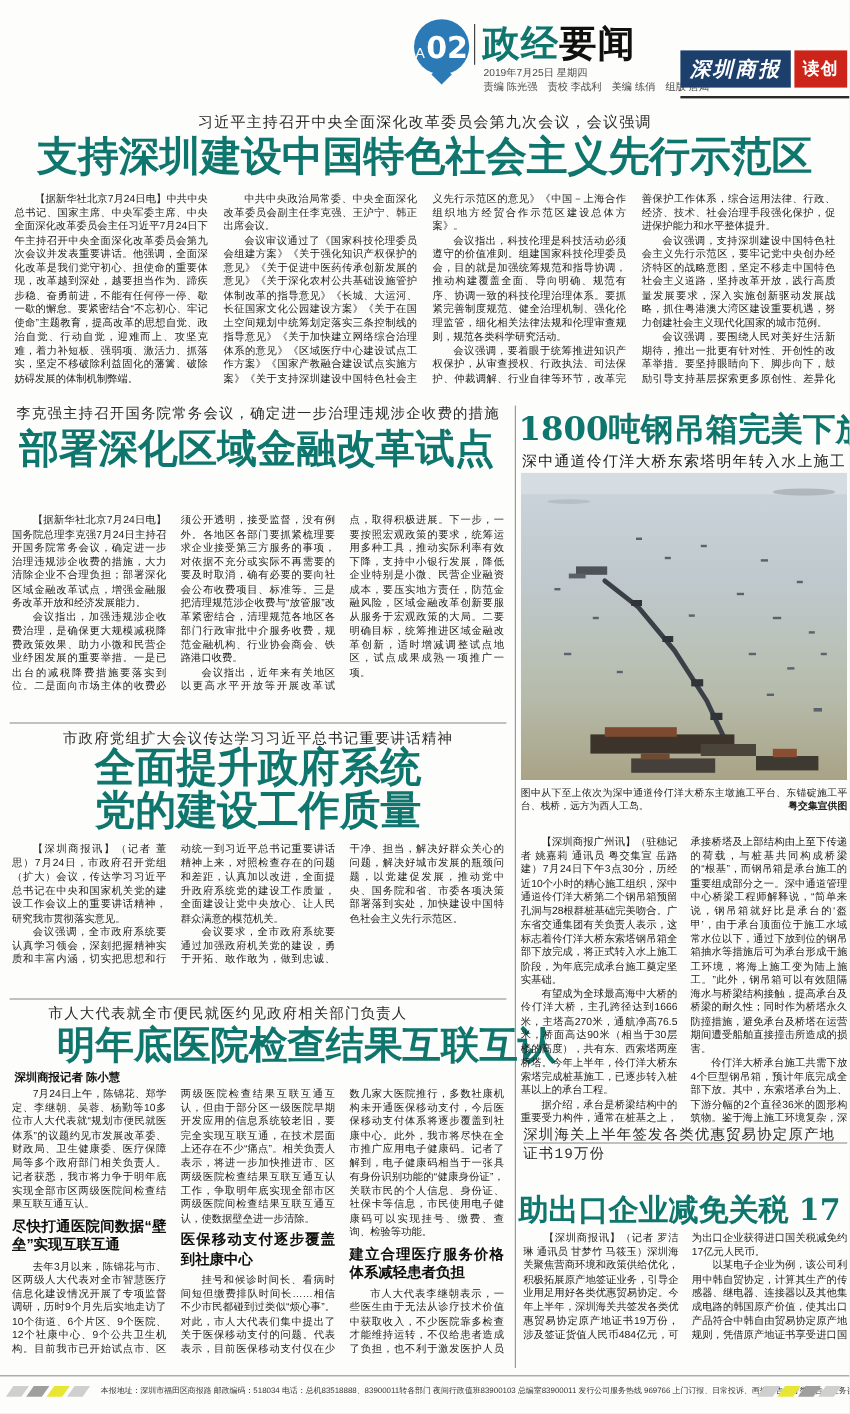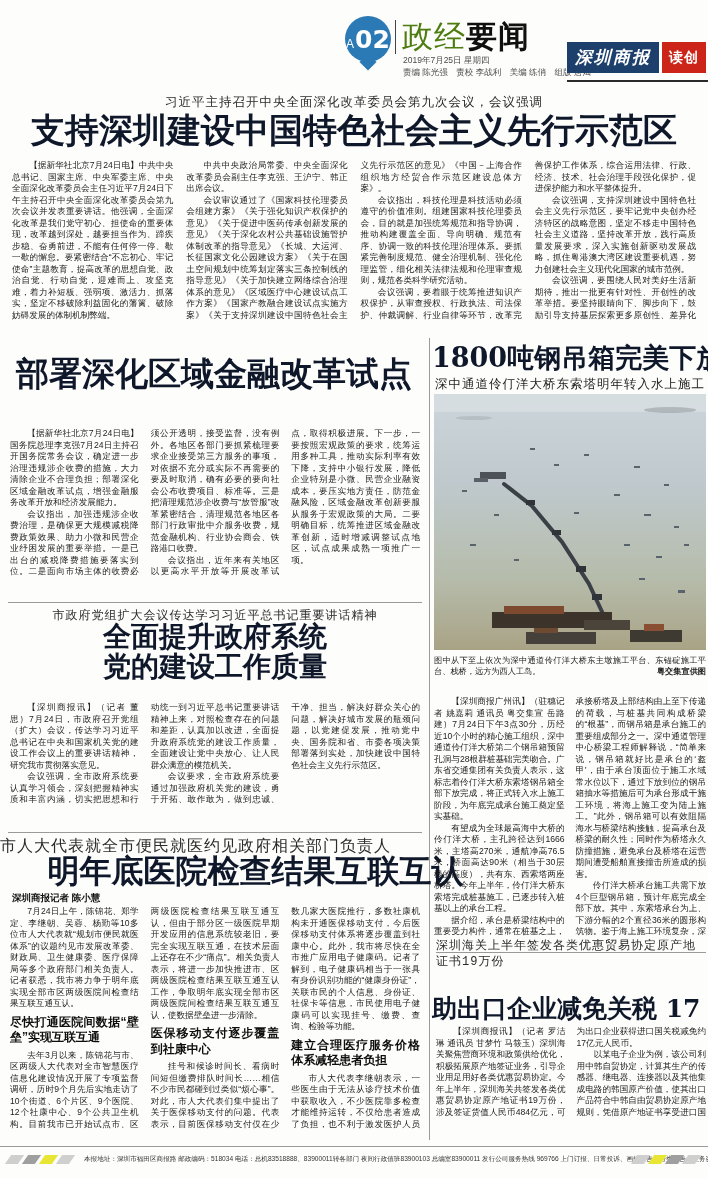--- a/index.html
+++ b/index.html
@@ -9,35 +9,35 @@
     font-family:"Liberation Sans","DejaVu Sans",sans-serif;color:#1a1a1a;
   }
   .abs{position:absolute;}
   
   .balloon{width:46px;height:46px;border-radius:50%;background:#2b7ab6;color:#fff;
     display:flex;align-items:center;justify-content:center;}
   .balloon .a{font-size:12px;margin-right:1px;margin-top:10px;}
   .balloon .num{font-size:25px;font-weight:bold;font-family:"DejaVu Sans",sans-serif;}
   .balloon-tail{width:12px;height:12px;background:#2b7ab6;transform:rotate(45deg);}
   .section-title{font-size:31px;letter-spacing:1px;white-space:nowrap;}
-  .section-title .light{color:#4d7c0f;font-weight:400;text-align:center;}
+  .section-title .light{color:#0f766e;font-weight:700;text-align:center;}
   .section-title .bold{color:#101010;font-weight:900;}
   .meta{font-size:8.5px;color:#4a4a4a;white-space:nowrap;}
   .logo{display:flex;height:31px;}
   .logo .main{background:#1d3f6b;color:#fff;font-size:17px;font-weight:bold;
     font-style:italic;display:flex;align-items:center;padding:0 8px;letter-spacing:2px;
     font-family:"DejaVu Serif",serif;}
   .logo .sub{background:#cc2418;color:#fff;font-size:14px;font-weight:bold;
     display:flex;align-items:center;padding:0 7px;letter-spacing:1px;margin-left:3px;
     font-family:"DejaVu Serif",serif;}
   .rule{background:#2a2a2a;}
   .rule-thin{background:#9a9a9a;}
   
   .kicker{text-align:center;font-size:12.5px;color:#2b2b2b;letter-spacing:1px;white-space:nowrap;}
-  .headline{font-family:"DejaVu Serif",serif;font-weight:900;color:#0f172a;
+  .headline{font-family:"DejaVu Serif",serif;font-weight:900;color:#0f766e;
     text-align:center;white-space:nowrap;}
   .bodytext{font-size:8.6px;line-height:1.34;text-align:justify;color:#1c1c1c;overflow:hidden;}
   .bodytext p{margin:0;text-indent:2em;}
   .cols2{column-count:2;column-gap:11px;}
   .cols3{column-count:3;column-gap:12px;}
   .cols4{column-count:4;column-gap:13px;}
   .byline{font-size:9.5px;font-weight:bold;color:#111;}
   .subhead{font-weight:bold;font-size:12px;line-height:1.3;color:#0e0e0e;
     margin:5px 0 4px 0;text-indent:0;break-inside:avoid;}
   .caption{font-size:8.2px;line-height:1.4;color:#222;text-align:justify;overflow:hidden;}
@@ -81,43 +81,44 @@
     <p>中共中央政治局常委、中央全面深化改革委员会副主任李克强、王沪宁、韩正出席会议。</p>
     <p>会议审议通过了《国家科技伦理委员会组建方案》《关于强化知识产权保护的意见》《关于促进中医药传承创新发展的意见》《关于深化农村公共基础设施管护体制改革的指导意见》《长城、大运河、长征国家文化公园建设方案》《关于在国土空间规划中统筹划定落实三条控制线的指导意见》《关于加快建立网络综合治理体系的意见》《区域医疗中心建设试点工作方案》《国家产教融合建设试点实施方案》《关于支持深圳建设中国特色社会主义先行示范区的意见》《中国－上海合作组织地方经贸合作示范区建设总体方案》。</p>
     <p>会议指出，科技伦理是科技活动必须遵守的价值准则。组建国家科技伦理委员会，目的就是加强统筹规范和指导协调，推动构建覆盖全面、导向明确、规范有序、协调一致的科技伦理治理体系。要抓紧完善制度规范、健全治理机制、强化伦理监管，细化相关法律法规和伦理审查规则，规范各类科学研究活动。</p>
     <p>会议强调，要着眼于统筹推进知识产权保护，从审查授权、行政执法、司法保护、仲裁调解、行业自律等环节，改革完善保护工作体系，综合运用法律、行政、经济、技术、社会治理手段强化保护，促进保护能力和水平整体提升。</p>
     <p>会议强调，支持深圳建设中国特色社会主义先行示范区，要牢记党中央创办经济特区的战略意图，坚定不移走中国特色社会主义道路，坚持改革开放，践行高质量发展要求，深入实施创新驱动发展战略，抓住粤港澳大湾区建设重要机遇，努力创建社会主义现代化国家的城市范例。</p>
     <p>会议强调，要围绕人民对美好生活新期待，推出一批更有针对性、开创性的改革举措。要坚持眼睛向下、脚步向下，鼓励引导支持基层探索更多原创性、差异化改革，及时总结和推广基层探索创新的好经验好做法。要教育引导广大党员、干部把增强“四个意识”、坚定“四个自信”、做到“两个维护”落实到行动上，弘扬真抓实干作风，推进工作要实打实、硬碰硬，解决问题要雷厉风行、见底见效，以钉钉子精神抓好改革难度大、影响面广、同老百姓关系密切的改革任务，要宽容在改革创新、先行先试中出现的失误，最大限度调动干部群众的积极性、主动性、创造性，要坚决克服改革中的形式主义、官僚主义突出问题。</p>
   </div>
 
   <div class="abs rule-thin" style="left:429px;top:338px;width:1px;height:802px;"></div>
 
+  <div class="abs kicker" style="left:0;top:336px;width:430px;font-size:12px;">李克强主持召开国务院常务会议，确定进一步治理违规涉企收费的措施</div>
   <div class="abs headline" style="left:0;top:352px;width:428px;font-size:33px;">部署深化区域金融改革试点</div>
   <div class="abs bodytext cols3" style="left:10px;top:428px;width:410px;height:170px;">
     <p>【据新华社北京7月24日电】国务院总理李克强7月24日主持召开国务院常务会议，确定进一步治理违规涉企收费的措施，大力清除企业不合理负担；部署深化区域金融改革试点，增强金融服务改革开放和经济发展能力。</p>
     <p>会议指出，加强违规涉企收费治理，是确保更大规模减税降费政策效果、助力小微和民营企业纾困发展的重要举措。一是已出台的减税降费措施要落实到位。二是面向市场主体的收费必须公开透明，接受监督，没有例外。各地区各部门要抓紧梳理要求企业接受第三方服务的事项，对依据不充分或实际不再需要的要及时取消，确有必要的要向社会公布收费项目、标准等。三是把清理规范涉企收费与“放管服”改革紧密结合，清理规范各地区各部门行政审批中介服务收费，规范金融机构、行业协会商会、铁路港口收费。</p>
     <p>会议指出，近年来有关地区以更高水平开放等开展改革试点，取得积极进展。下一步，一要按照宏观政策的要求，统筹运用多种工具，推动实际利率有效下降，支持中小银行发展，降低企业特别是小微、民营企业融资成本，要压实地方责任，防范金融风险，区域金融改革创新要服从服务于宏观政策的大局。二要明确目标，统筹推进区域金融改革创新，适时增减调整试点地区，试点成果成熟一项推广一项。</p>
   </div>
 
   <div class="abs rule-thin" style="left:8px;top:602px;width:414px;height:1px;"></div>
 
   <div class="abs kicker" style="left:0;top:607px;width:430px;font-size:12px;">市政府党组扩大会议传达学习习近平总书记重要讲话精神</div>
-  <div class="abs headline" style="left:0;top:622px;width:430px;font-size:28px;line-height:1.07;">
+  <div class="abs headline" style="left:0;top:622px;width:430px;font-size:34px;line-height:1.07;">
     <div>全面提升政府系统</div>
     <div>党的建设工作质量</div>
   </div>
   <div class="abs bodytext cols3" style="left:10px;top:702px;width:410px;height:126px;">
     <p>【深圳商报讯】（记者 董思）7月24日，市政府召开党组（扩大）会议，传达学习习近平总书记在中央和国家机关党的建设工作会议上的重要讲话精神，研究我市贯彻落实意见。</p>
     <p>会议强调，全市政府系统要认真学习领会，深刻把握精神实质和丰富内涵，切实把思想和行动统一到习近平总书记重要讲话精神上来，对照检查存在的问题和差距，认真加以改进，全面提升政府系统党的建设工作质量，全面建设让党中央放心、让人民群众满意的模范机关。</p>
     <p>会议要求，全市政府系统要通过加强政府机关党的建设，勇于开拓、敢作敢为，做到忠诚、干净、担当，解决好群众关心的问题，解决好城市发展的瓶颈问题，以党建促发展，推动党中央、国务院和省、市委各项决策部署落到实处，加快建设中国特色社会主义先行示范区。</p>
   </div>
 
   <div class="abs rule-thin" style="left:8px;top:832px;width:414px;height:1px;"></div>
 
-  <div class="abs kicker" style="left:0;top:836px;width:380px;font-size:16px;">市人大代表就全市便民就医约见政府相关部门负责人</div>
+  <div class="abs kicker" style="left:0;top:836px;width:380px;font-size:12px;">市人大代表就全市便民就医约见政府相关部门负责人</div>
   <div class="abs headline" style="left:0;top:850px;width:511px;font-size:32px;">明年底医院检查结果互联互认</div>
   <div class="abs byline" style="left:12px;top:892px;text-align:right;">深圳商报记者 陈小慧</div>
   <div class="abs bodytext cols3" style="left:10px;top:906px;width:410px;height:232px;">
     <p>7月24日上午，陈锦花、郑学定、李继朝、吴蓉、杨勤等10多位市人大代表就“规划市便民就医体系”的议题约见市发展改革委、财政局、卫生健康委、医疗保障局等多个政府部门相关负责人。记者获悉，我市将力争于明年底实现全部市区两级医院间检查结果互联互通互认。</p>
     <div class="subhead">尽快打通医院间数据“壁垒”实现互联互通</div>
     <p>去年3月以来，陈锦花与市、区两级人大代表对全市智慧医疗信息化建设情况开展了专项监督调研，历时9个月先后实地走访了10个街道、6个片区、9个医院、12个社康中心、9个公共卫生机构。目前我市已开始试点市、区两级医院检查结果互联互通互认，但由于部分区一级医院早期开发应用的信息系统较老旧，要完全实现互联互通，在技术层面上还存在不少“痛点”。相关负责人表示，将进一步加快推进市、区两级医院检查结果互联互通互认工作，争取明年底实现全部市区两级医院间检查结果互联互通互认，使数据壁垒进一步清除。</p>
     <div class="subhead">医保移动支付逐步覆盖到社康中心</div>
     <p>挂号和候诊时间长、看病时间短但缴费排队时间长……相信不少市民都碰到过类似“烦心事”。对此，市人大代表们集中提出了关于医保移动支付的问题。代表表示，目前医保移动支付仅在少数几家大医院推行，多数社康机构未开通医保移动支付，今后医保移动支付体系将逐步覆盖到社康中心。此外，我市将尽快在全市推广应用电子健康码。记者了解到，电子健康码相当于一张具有身份识别功能的“健康身份证”，关联市民的个人信息、身份证、社保卡等信息，市民使用电子健康码可以实现挂号、缴费、查询、检验等功能。</p>
     <div class="subhead">建立合理医疗服务价格体系减轻患者负担</div>
     <p>市人大代表李继朝表示，一些医生由于无法从诊疗技术价值中获取收入，不少医院靠多检查才能维持运转，不仅给患者造成了负担，也不利于激发医护人员积极性，建议让医生从诊疗服务中获得应有的收入，并适当降低检验检查费。市人大代表郑学定也认为，医院应逐步实现“去行政化”，将更多资源倾斜到一线医护人员，提高医疗水平。对此，市财政局相关负责人表示，将发挥财政资金引导作用，允许医疗卫生单位医疗服务收入扣除成本，提高体现医护技术劳务价值的服务价格，但也要保证公众就医负担总体上不增加，进一步完善薪酬体系和分配机制。市卫健委负责人也表示，将建立合理的医疗服务价格体系，既尊重医护人员价值，又实现便民惠民。</p>

